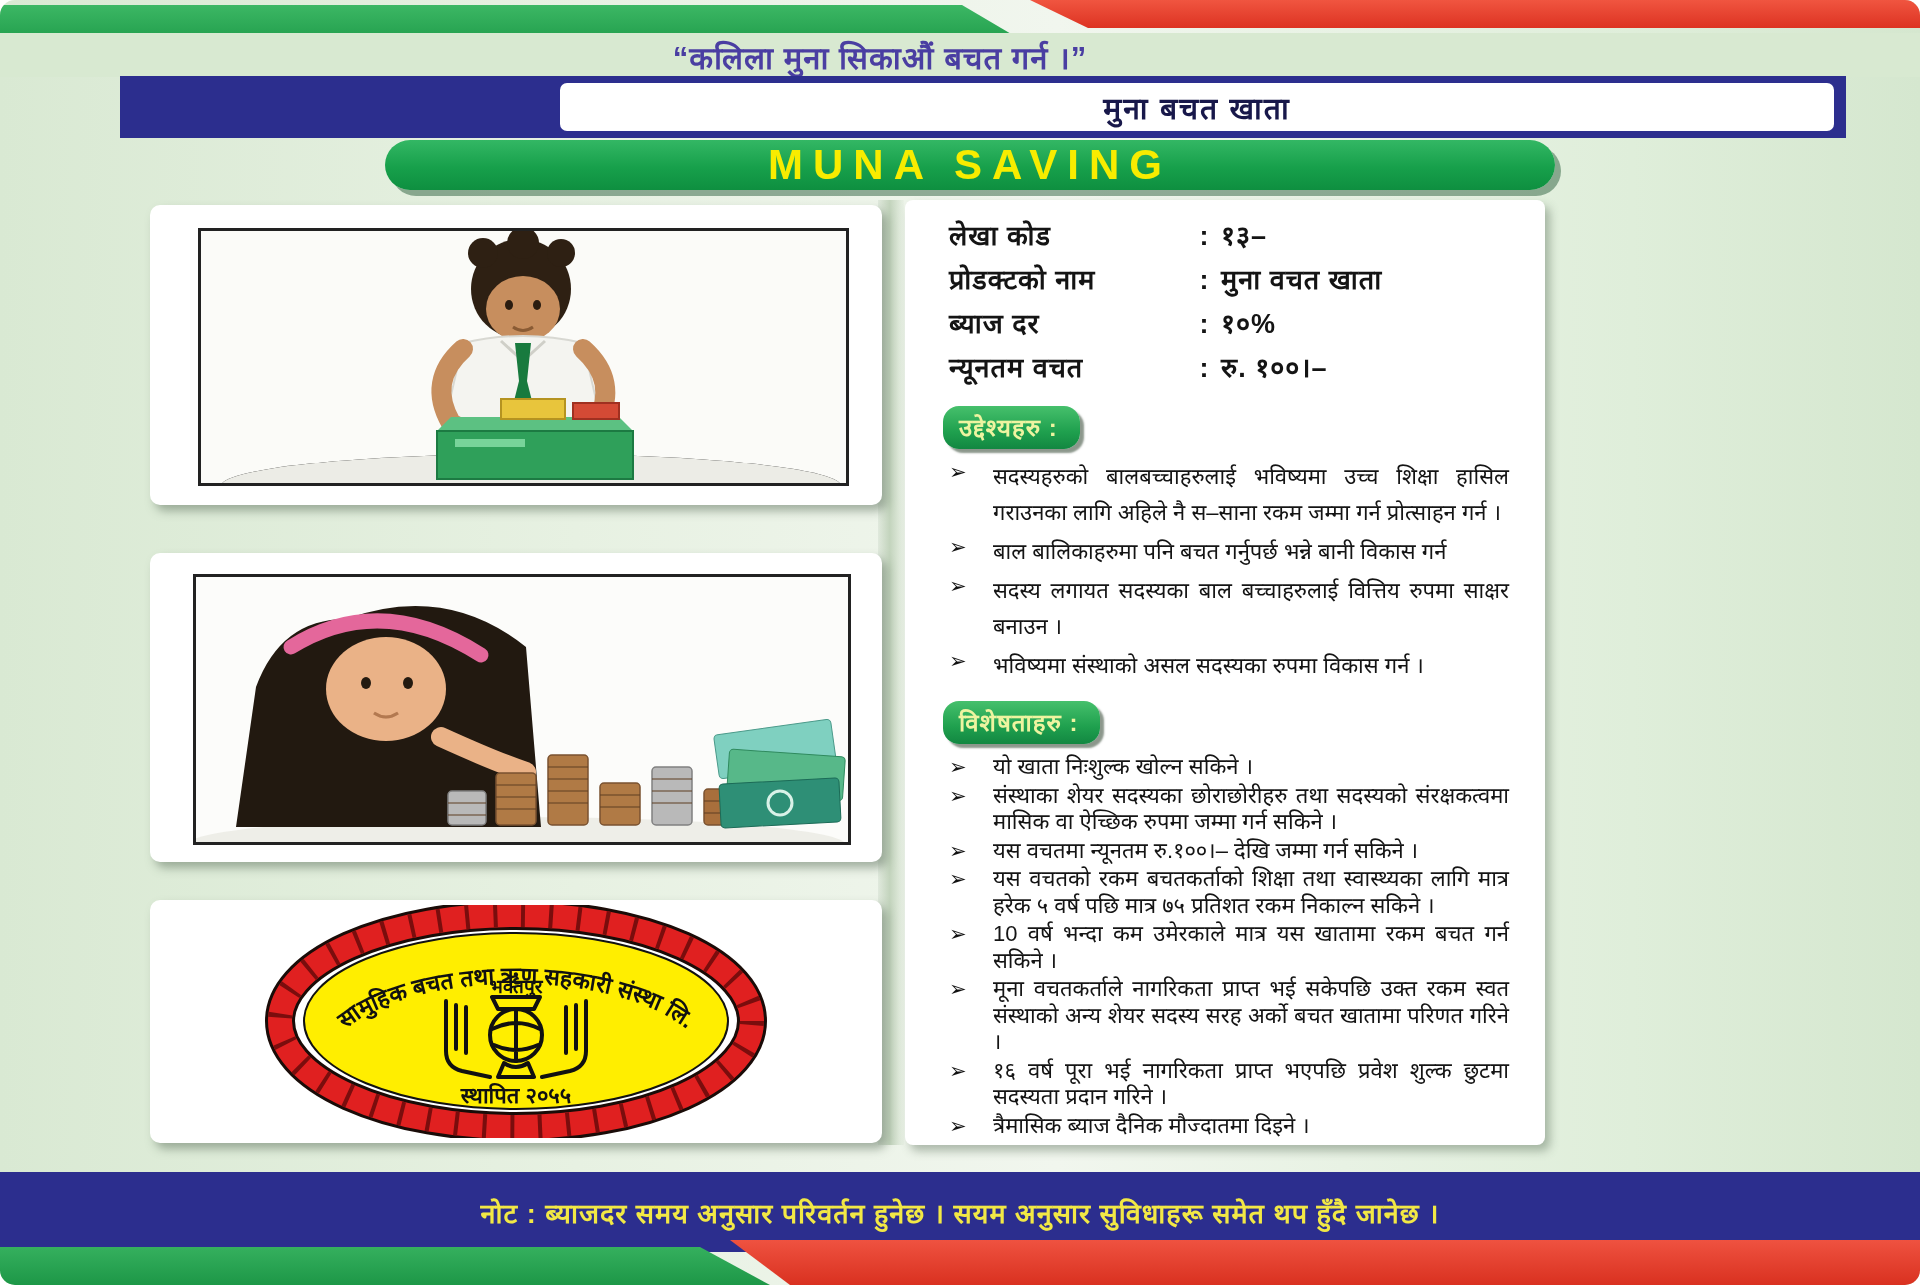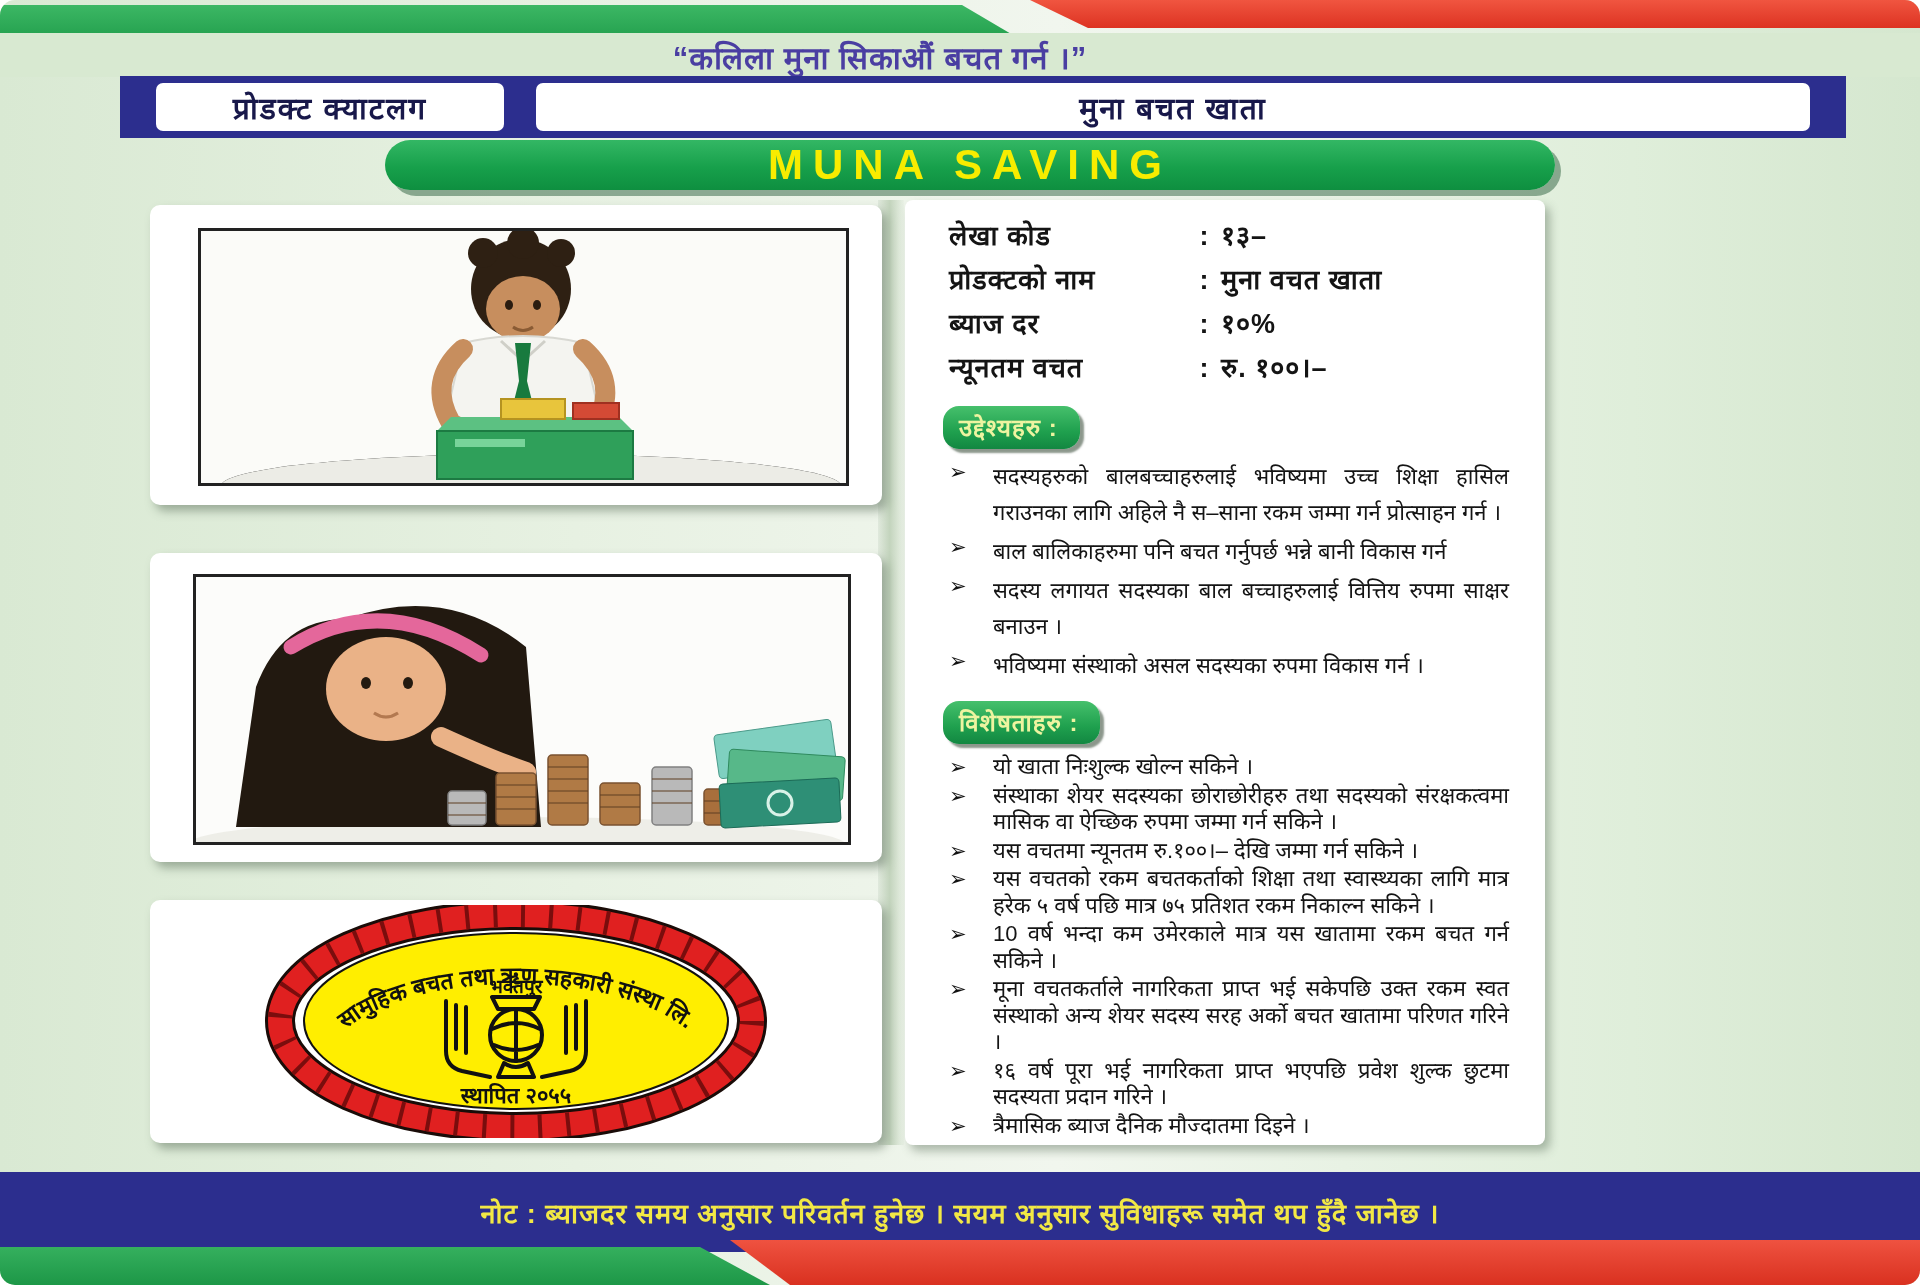--- a/index.html
+++ b/index.html
@@ -22,21 +22,21 @@
   .quote-band{position:absolute;left:0;top:33px;width:100%;height:44px;background:#d8e9d1;}
   .quote{position:absolute;left:0;top:36px;width:1760px;text-align:center;
          font-size:31px;font-weight:bold;color:#4a3ea2;letter-spacing:1px;}
 
   
   .header-bar{position:absolute;left:120px;top:76px;width:1726px;height:62px;background:#2c2e8e;}
   .hbox{position:absolute;top:7px;height:48px;background:#ffffff;border-radius:7px;
         display:flex;align-items:center;justify-content:center;
         font-size:30px;font-weight:bold;color:#18184a;letter-spacing:2px;}
   .hbox.left{left:36px;width:348px;}
-  .hbox.right{left:416px;width:1274px;text-align:center;}
+  .hbox.right{left:440px;width:1274px;text-align:center;}
 
   
   .banner{position:absolute;left:385px;top:140px;width:1170px;height:50px;border-radius:26px;
           background:linear-gradient(180deg,#33b764 0%,#17a04b 55%,#0e8f40 100%);
           box-shadow:6px 6px 0 rgba(25,80,45,.45);
           display:flex;align-items:center;justify-content:center;
           font-size:42px;font-weight:900;color:#f8ec00;letter-spacing:10px;}
 
   
   .divider{position:absolute;left:878px;top:200px;width:26px;height:945px;
@@ -83,21 +83,20 @@
 
 <div class="page">
 
   <div class="ribbon rib-green-top"></div>
   <div class="ribbon rib-red-top"></div>
 
   <div class="quote-band"></div>
   <div class="quote">“कलिला मुना सिकाऔं बचत गर्न ।”</div>
 
   <div class="header-bar">
-    <div class="hbox left">प्रोडक्ट क्याटलग</div>
     <div class="hbox right">मुना बचत खाता</div>
   </div>
 
   <div class="banner">MUNA SAVING</div>
 
   <div class="divider"></div>
 
   <div class="card card1">
     <div class="photo-frame">
       <svg width="645" height="252" viewBox="0 0 645 252">

